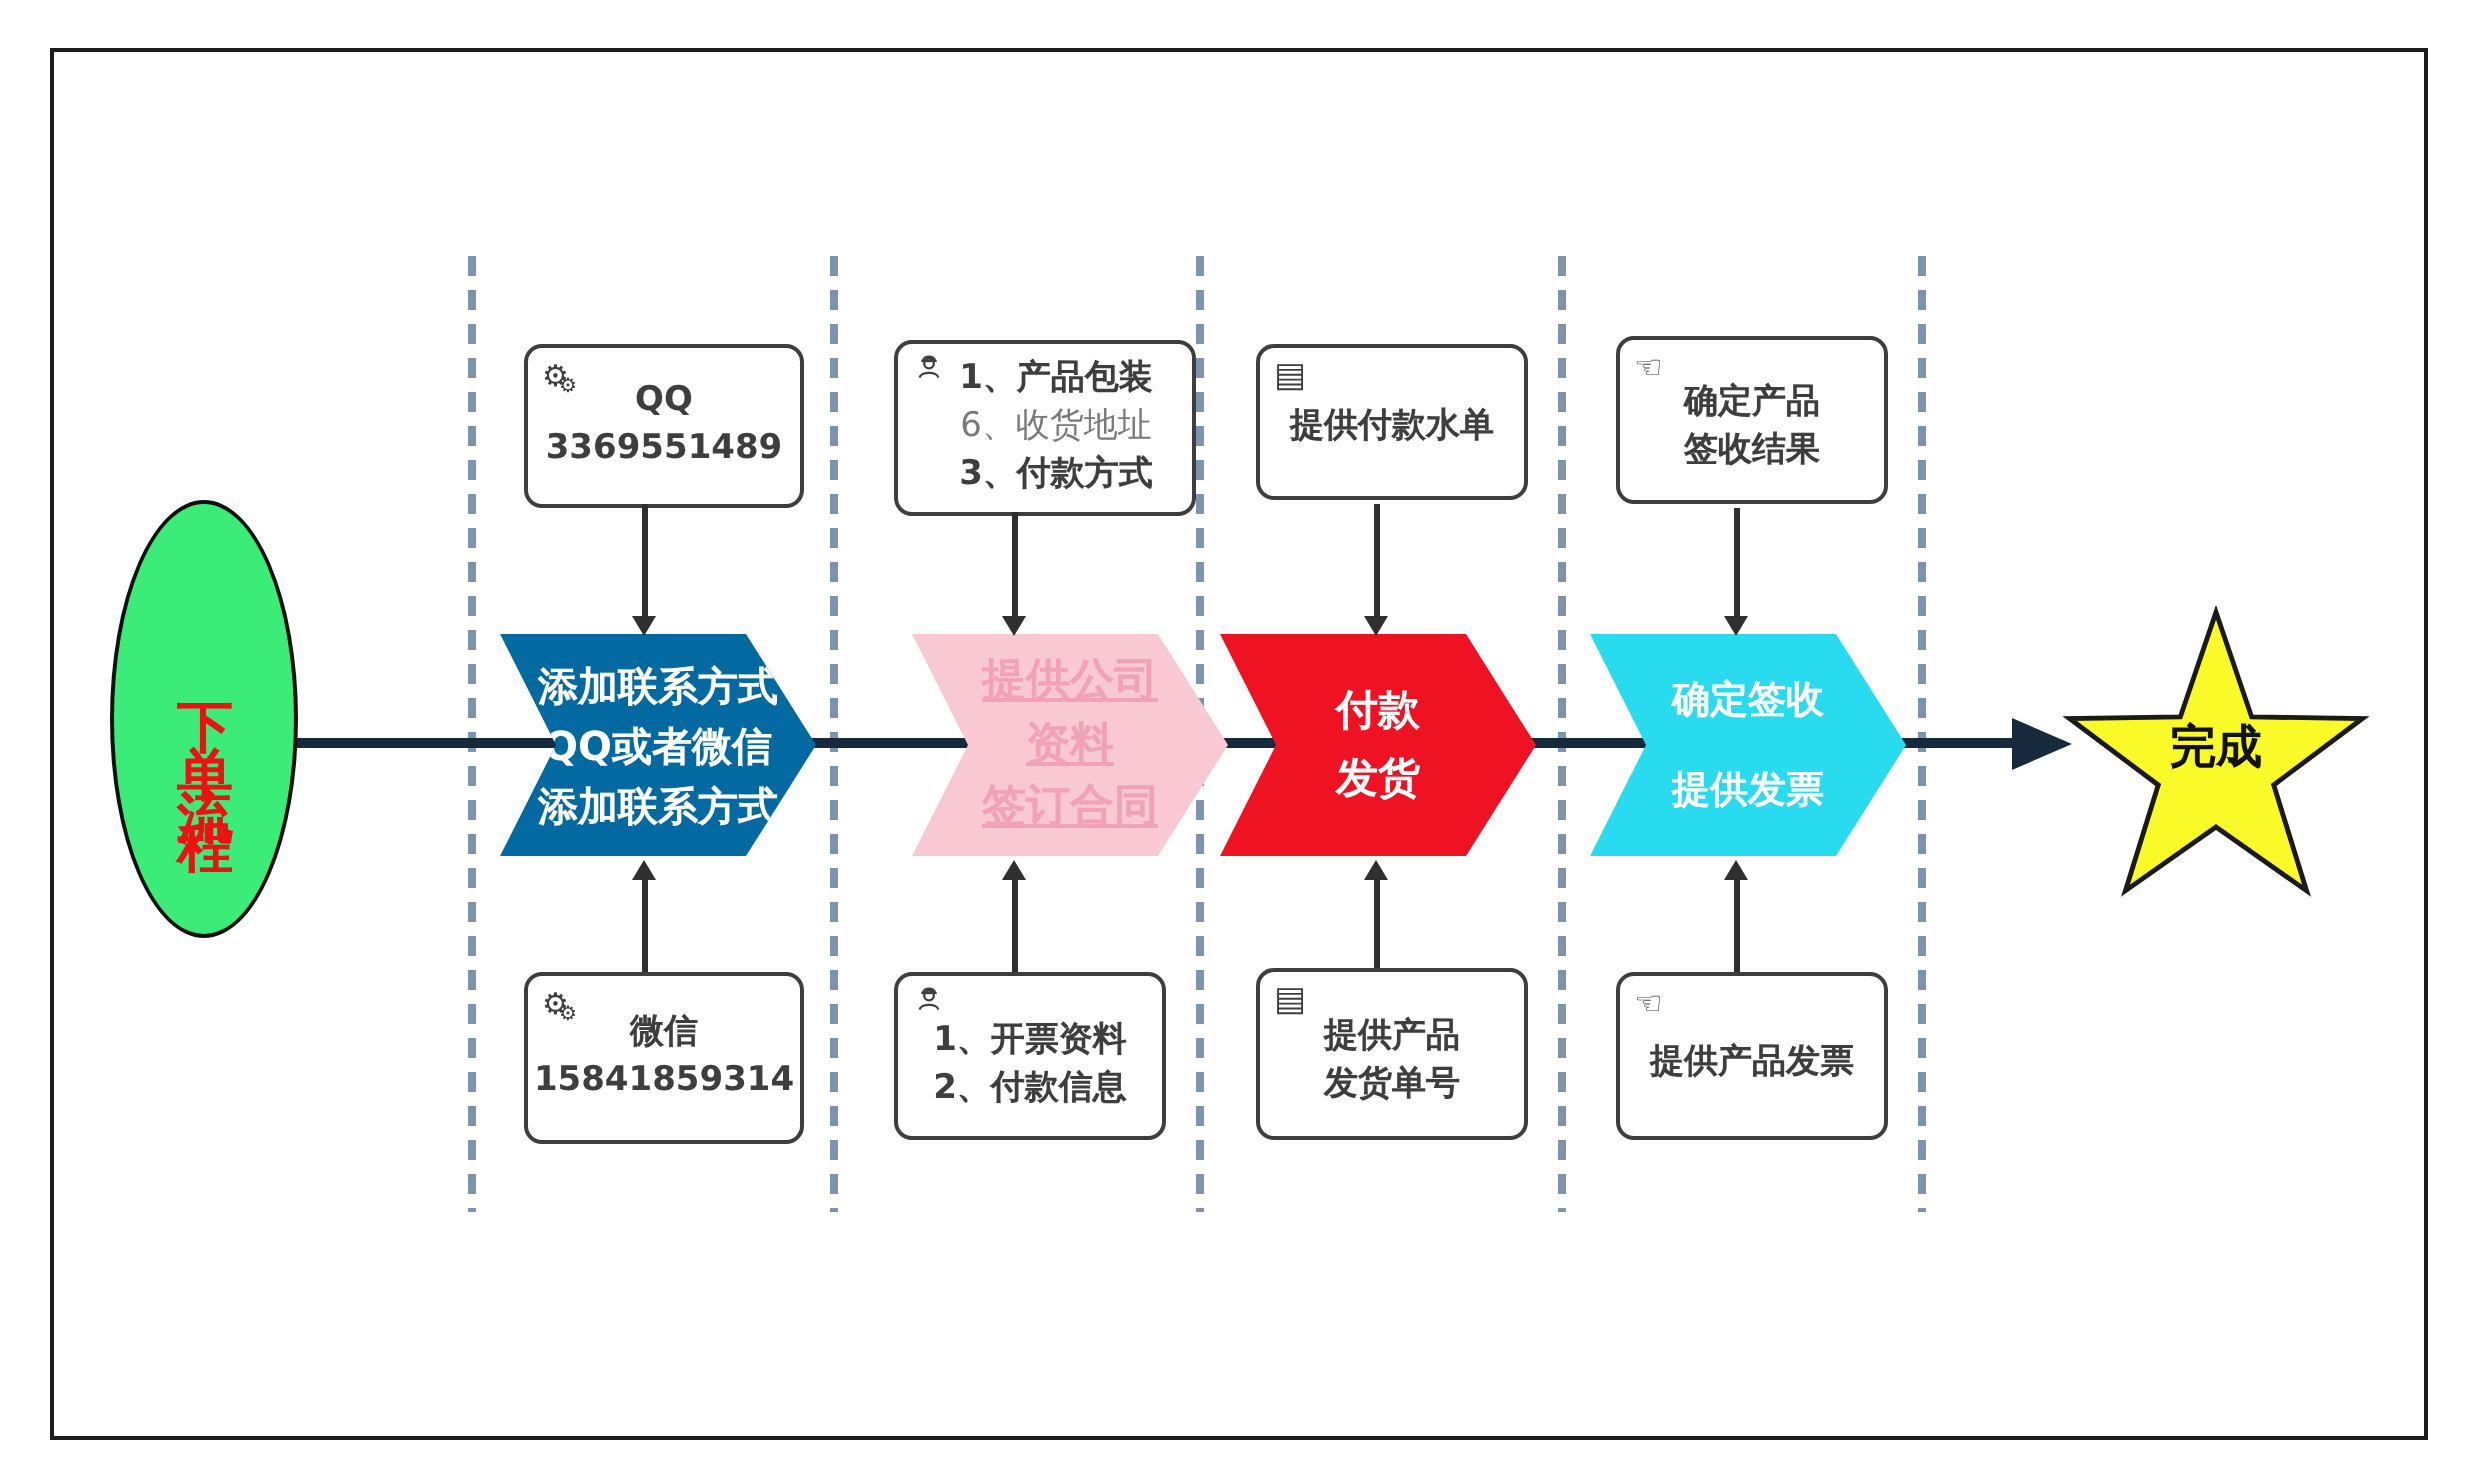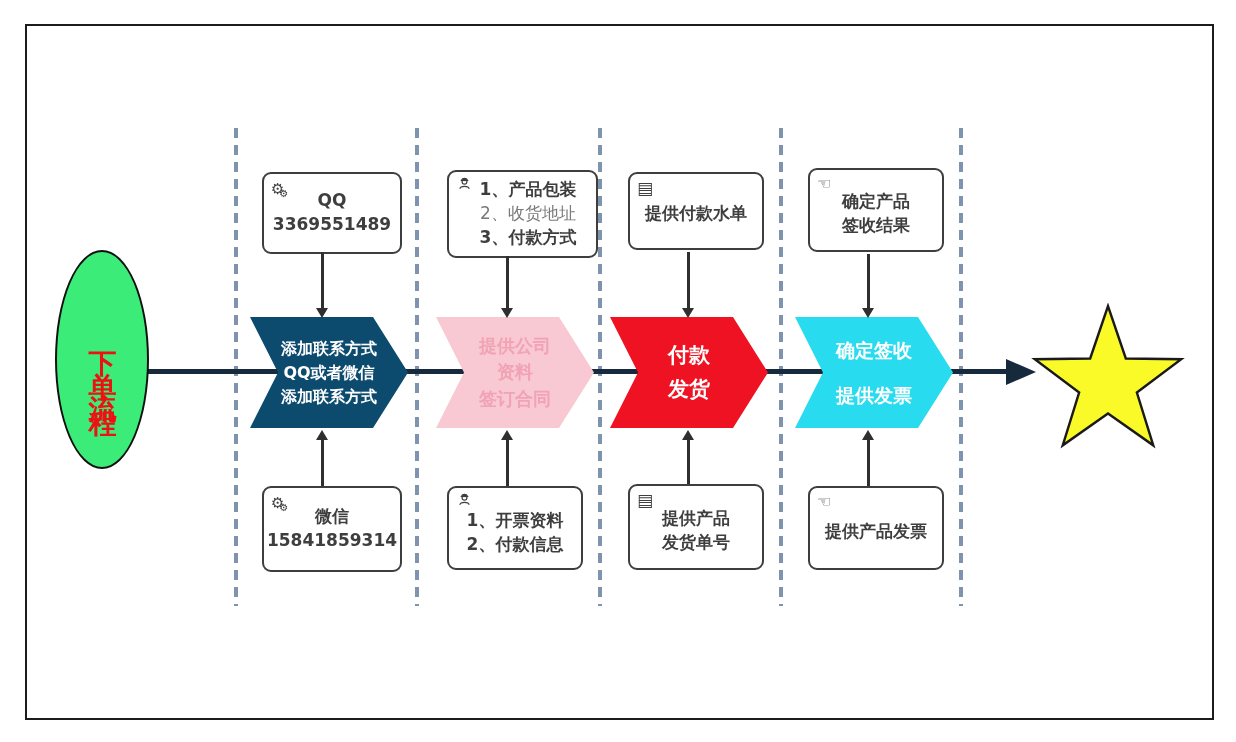--- a/index.html
+++ b/index.html
@@ -29,22 +29,22 @@
     writing-mode:vertical-rl;text-orientation:upright;letter-spacing:20px;padding-top:20px;
     font-size:28px;font-weight:bold;color:#ee1111;
   }
   
   .chev{
     position:absolute;top:317px;width:158px;height:111px;
     clip-path:polygon(0 0,123px 0,100% 50%,123px 100%,0 100%,28px 50%);
     display:flex;flex-direction:column;justify-content:center;align-items:center;
     font-weight:bold;color:#fff;text-align:center;
   }
-  .chev1{left:250px;background:#0c4a6e;font-size:16px;line-height:1.5;}
-  .chev2{left:436px;background:#f8c9d3;color:#f1a2b4;font-size:18px;line-height:1.45;}
+  .chev1{left:250px;background:#0369a1;font-size:20px;line-height:1.5;}
+  .chev2{left:456px;background:#f8c9d3;color:#f1a2b4;font-size:22px;line-height:1.45;text-decoration:underline;}
   .chev3{left:610px;background:#ee1222;font-size:21px;line-height:1.6;}
   .chev4{left:795px;background:#29dbef;font-size:19px;line-height:1.5;gap:16px;}
   
   .note{
     position:absolute;width:136px;background:#fff;border:2px solid #3e3e3e;border-radius:9px;
     color:#3e3e3e;font-weight:bold;font-size:17px;line-height:1.4;
     display:flex;flex-direction:column;justify-content:center;align-items:center;text-align:center;
   }
   .n1t{left:262px;top:172px;height:78px;}
   .n2t{left:447px;top:170px;height:84px;padding-left:11px;}
@@ -126,21 +126,21 @@
   <div class="note n2t">
     <span class="icon">
       <svg width="17" height="17" viewBox="0 0 24 24" fill="none" stroke="#3e3e3e" stroke-width="1.6">
         <circle cx="12" cy="9.5" r="3.4"></circle>
         <path d="M7.6 7.6 a4.6 4 0 0 1 8.8 0"></path>
         <line x1="6.6" y1="7.8" x2="17.4" y2="7.8"></line>
         <path d="M5.5 19.5 c0.5 -4.5 12.5 -4.5 13 0"></path>
       </svg>
     </span>
     <div>1、产品包装</div>
-    <div class="dim">2、收货地址</div>
+    <div class="dim">6、收货地址</div>
     <div>3、付款方式</div>
   </div>
   <div class="note n3t">
     <span class="icon table-glyph">▤</span>
     <div>提供付款水单</div>
   </div>
   <div class="note n4t">
     <span class="icon hand-glyph">☜</span>
     <div>确定产品</div>
     <div>签收结果</div>
@@ -189,13 +189,14 @@
   <div class="head-up" style="left:682px;top:430px;"></div>
   <div class="shaft" style="left:687px;top:438px;height:46px;"></div>
   <div class="head-up" style="left:862px;top:430px;"></div>
   <div class="shaft" style="left:867px;top:438px;height:48px;"></div>
 
   <div class="star-wrap">
     <svg width="158" height="148" viewBox="0 0 156 144">
       <polygon points="78,2 95.6,53.7 150.3,54.5 106.5,87.3 122.7,139.5 78,108 33.3,139.5 49.5,87.3 5.7,54.5 60.4,53.7" fill="#fafa28" stroke="#1a1a1a" stroke-width="2.4" stroke-linejoin="miter"></polygon>
     </svg>
   </div>
+  <div class="star-label">完成</div>
 </div>
 
 </body></html>

